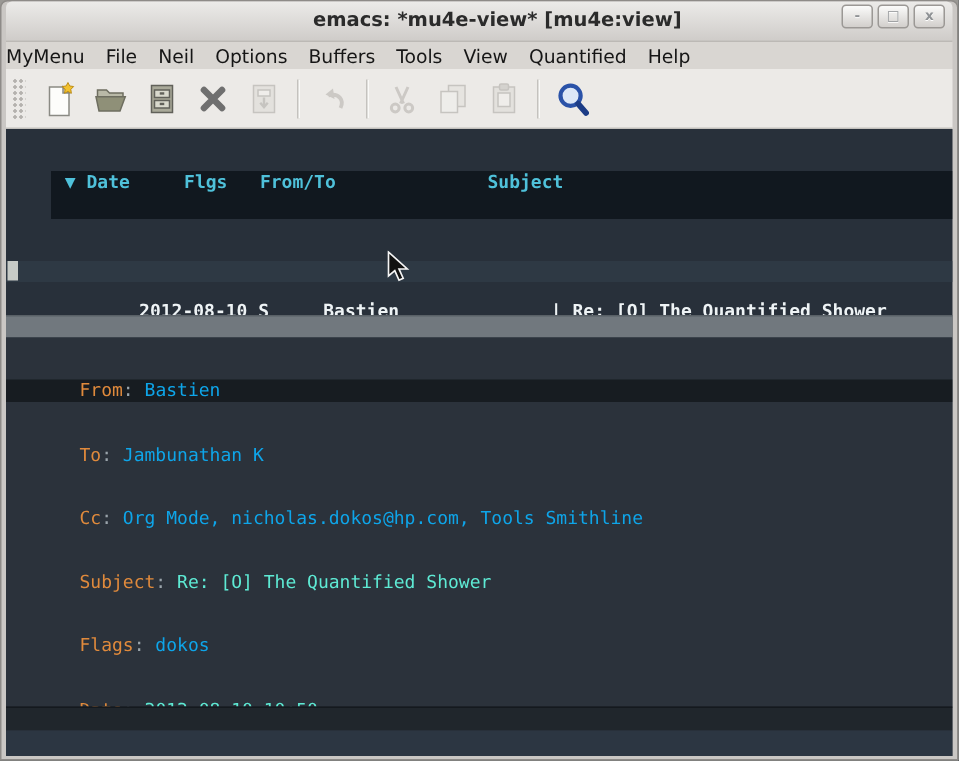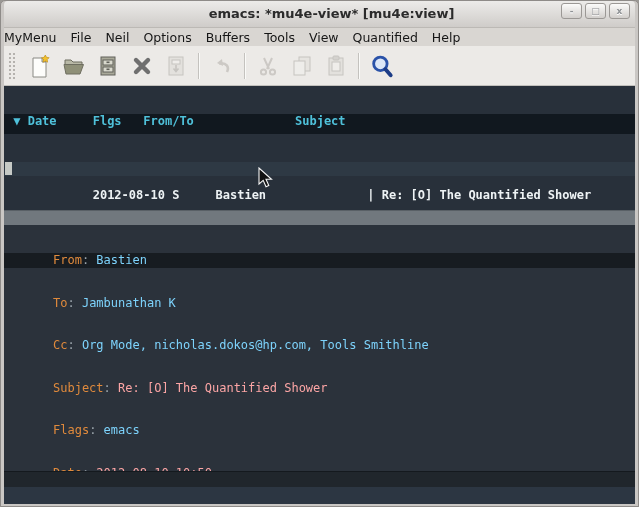--- a/index.html
+++ b/index.html
@@ -28,37 +28,37 @@
   .tb-handle{width:9px;height:28px;margin:0 6px 0 4px;
              background:radial-gradient(circle at 2px 2px,#b5b2ae 1px,transparent 1.4px);
              background-size:4px 4px;}
   .tb-btn{width:30px;height:30px;margin:0 2px;display:flex;align-items:center;justify-content:center;}
   .tb-sep{width:1px;height:26px;background:#c4c2be;border-right:1px solid #fafaf8;margin:0 5px;}
   
   .content{position:absolute;left:3px;right:3px;top:85px;height:418px;background:#28303a;
            overflow:hidden;font-family:"DejaVu Sans Mono","Liberation Mono",monospace;
            font-size:12px;white-space:pre;color:#c2cad0;}
   .hwin{position:absolute;left:0;right:0;top:0;height:124px;}
-  .hl-line{height:20px;line-height:14px;background:#11181f;color:#4fc1da;font-weight:bold;
-           padding-left:2px;}
+  .hl-line{height:32px;line-height:14px;background:#11181f;color:#4fc1da;font-weight:bold;
+           padding-left:2px;margin-left:30px;}
   .hrow{height:13.5px;line-height:13.5px;padding-left:2px;position:relative;}
   .hrow.selected{background:#2e3944;color:#eef3f5;font-weight:bold;}
   .hrow.selected .rowtext{}
   .cursor-block{position:absolute;left:1px;top:0;width:7px;height:13px;background:#c6cac6;}
   .endline{height:13.5px;line-height:13.5px;padding-left:2px;color:#7aa45e;font-style:italic;}
   
   .ml{position:absolute;left:0;right:0;height:15px;line-height:15px;padding-left:2px;overflow:hidden;}
   .ml-top{top:124px;background:#71787e;border-top:1px solid #596066;box-sizing:border-box;}
   .vwin{position:absolute;left:0;right:0;top:139px;height:246px;background:#2b323b;}
   .vline{height:14.6px;line-height:14.6px;padding-left:5px;}
   .vline.hl{background:#171c21;}
   .flabel{color:#e08a3c;font-weight:normal;margin-left:44px;}
   .colon{color:#9aa4ab;}
-  .fvalue{color:#7dd3fc;}
-  .fvalue.green{color:#fca5a5;text-align:right;}
+  .fvalue{color:#0ea5e9;}
+  .fvalue.green{color:#5eead4;text-align:right;}
   .ml-bottom{top:385px;height:16px;line-height:16px;background:#20262c;border-top:1px solid #14191e;
              box-sizing:border-box;}
   .echo{position:absolute;left:0;right:0;top:401px;height:17px;background:#2c3642;}
   .mouse{position:absolute;left:257px;top:166px;z-index:50;}
 </style>
 </head>
 <body>
 
 <div class="stage">
   <div class="frame">
@@ -176,21 +176,21 @@
 
       <div class="ml ml-top">
         
       </div>
 
       <div class="vwin">
         <div class="vline hl"><span class="flabel">From</span><span class="colon">: </span><span class="fvalue">Bastien</span></div>
         <div class="vline"><span class="flabel">To</span><span class="colon">: </span><span class="fvalue">Jambunathan K</span></div>
         <div class="vline"><span class="flabel">Cc</span><span class="colon">: </span><span class="fvalue">Org Mode, nicholas.dokos@hp.com, Tools Smithline</span></div>
         <div class="vline"><span class="flabel">Subject</span><span class="colon">: </span><span class="fvalue green">Re: [O] The Quantified Shower</span></div>
-        <div class="vline"><span class="flabel">Flags</span><span class="colon">: </span><span class="fvalue">emacs</span></div>
+        <div class="vline"><span class="flabel">Flags</span><span class="colon">: </span><span class="fvalue">dokos</span></div>
         <div class="vline"><span class="flabel">Date</span><span class="colon">: </span><span class="fvalue green">2012-08-10 10:50</span></div>
         
         
         
         
         
         
         
         
         

